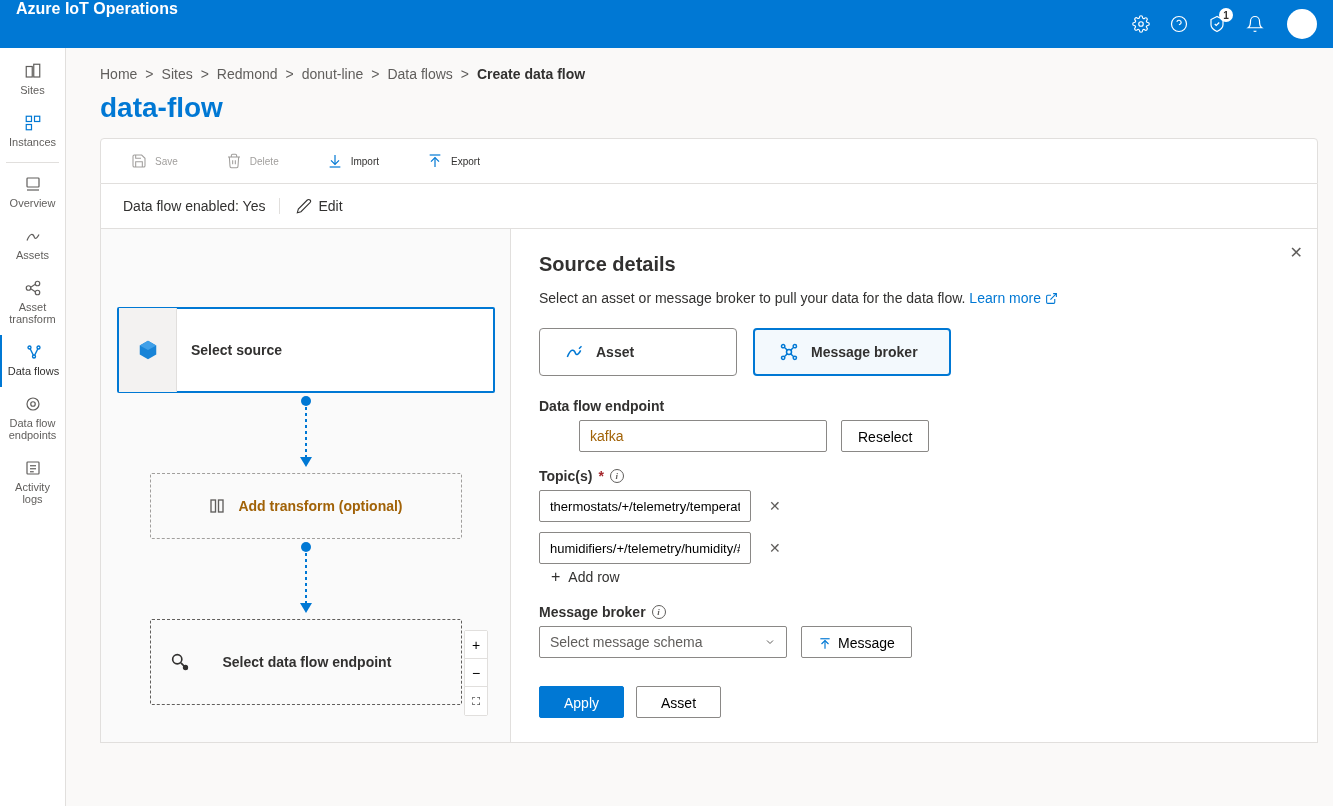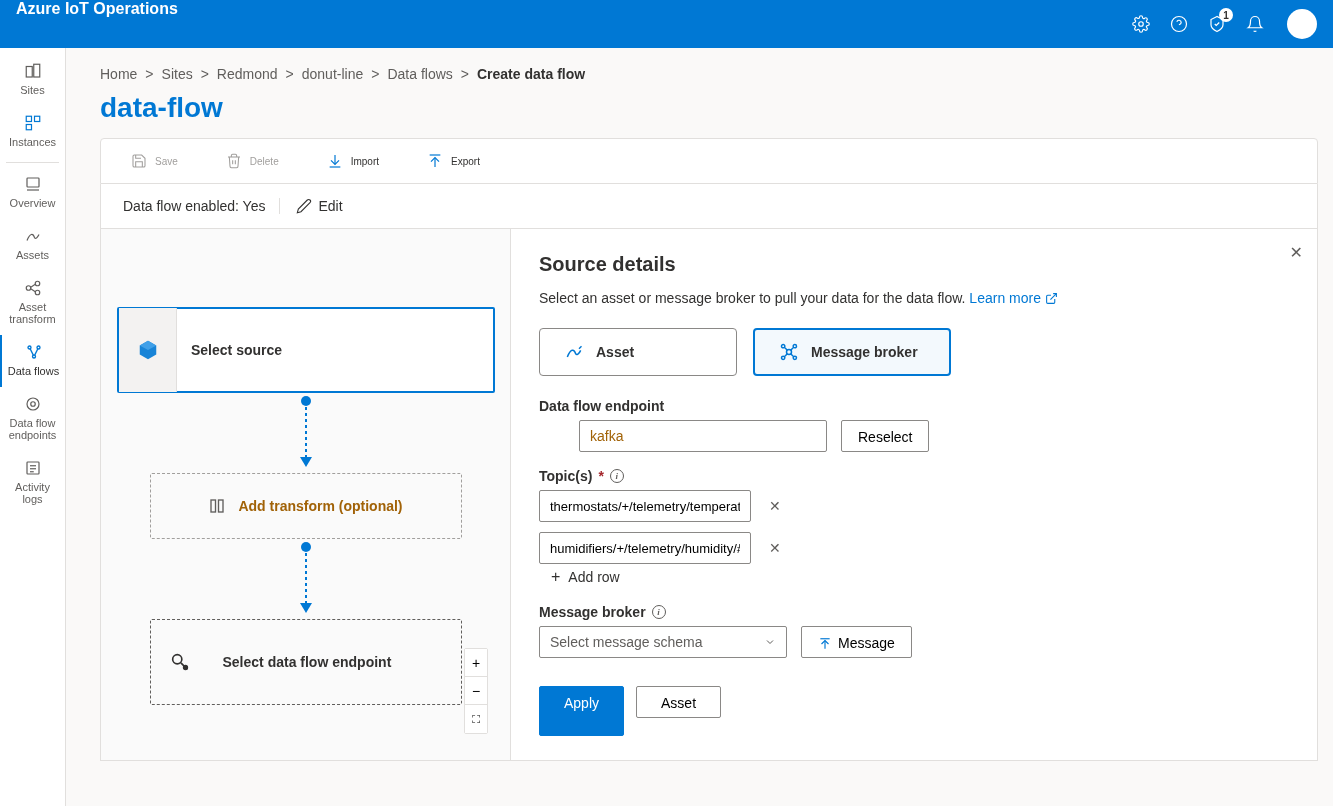--- a/index.html
+++ b/index.html
@@ -350,21 +350,21 @@
                 <svg width="14" height="14" viewBox="0 0 24 24" fill="none" stroke="#0078d4" stroke-width="2">
                     <line x1="12" y1="20" x2="12" y2="6"></line>
                     <polyline points="6 12 12 6 18 12"></polyline>
                     <line x1="4" y1="3" x2="20" y2="3"></line>
                   </svg>
                 <span>Message</span>
               </button>
             </div>
 
             <div class="actions-row">
-              <button class="btn primary" style="padding:24px 24px;">
+              <button class="btn primary" style="padding:6px 24px;">
                   <span>Apply</span>
                 </button>
               <button class="btn" style="padding:6px 24px;">
                   <span>Asset</span>
                 </button>
             </div>
           </div>
         </div>
       </div>
     </div>

